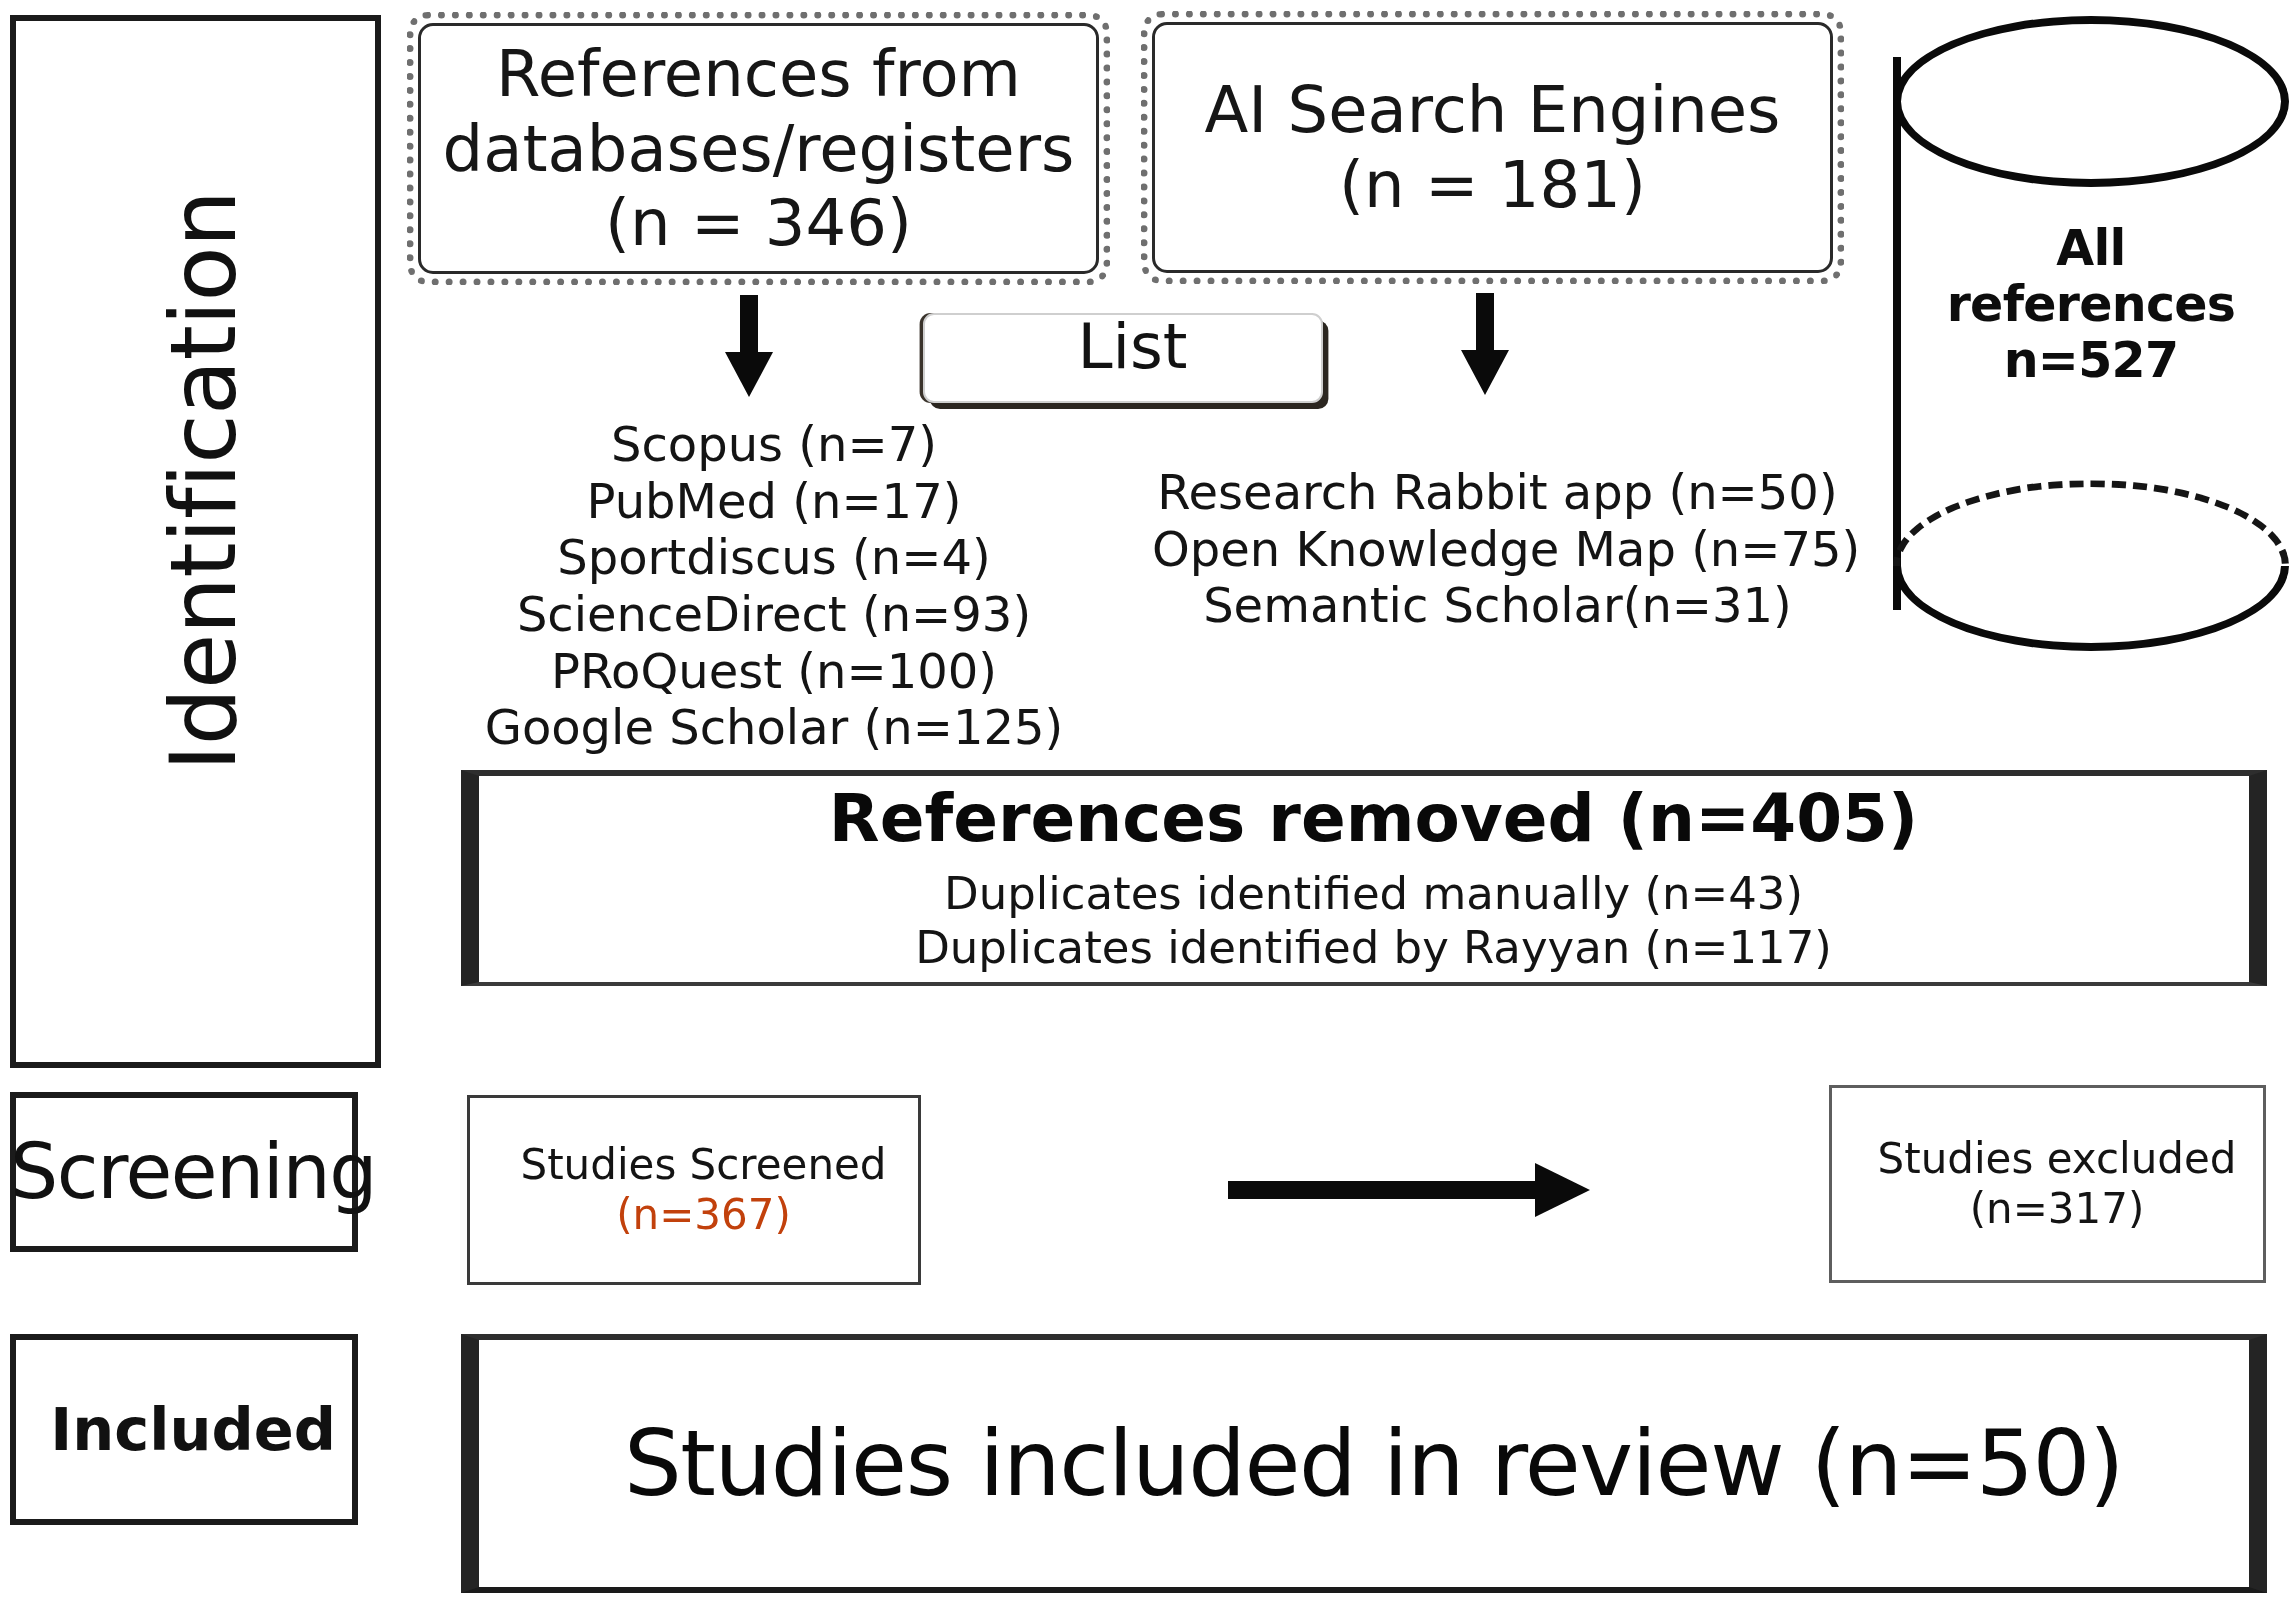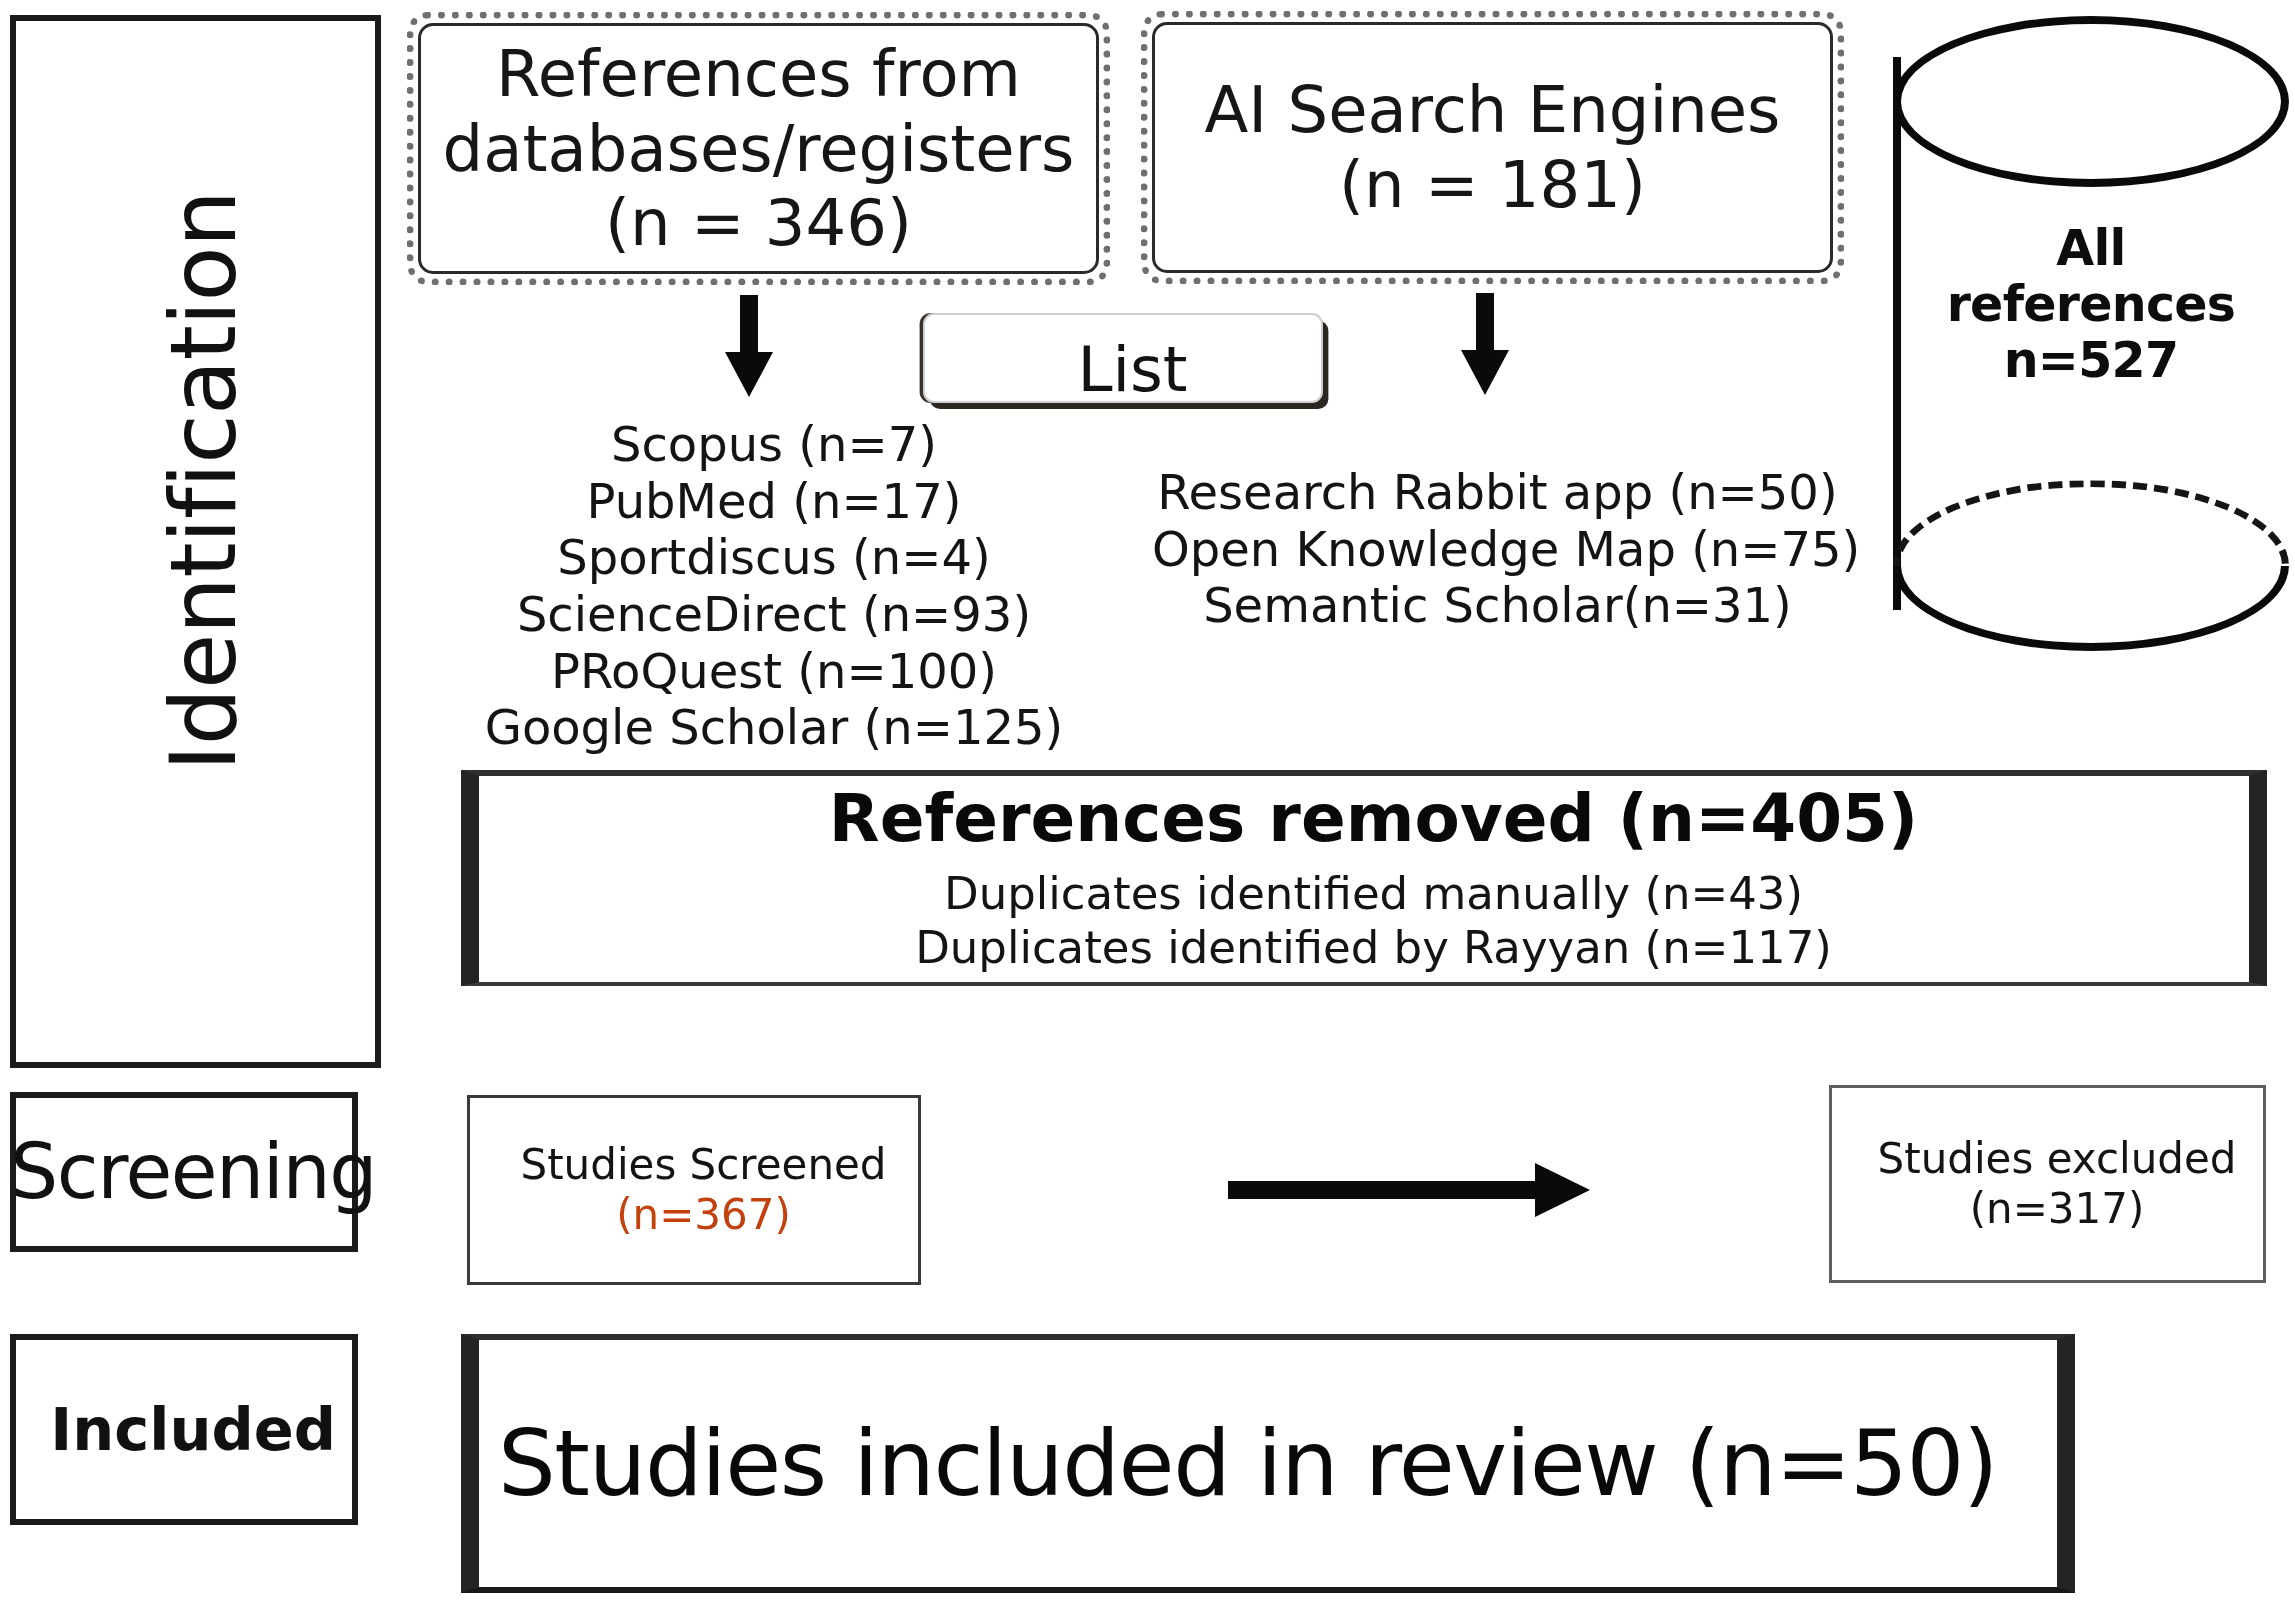--- a/index.html
+++ b/index.html
@@ -91,21 +91,21 @@
   }
   #box-databases { left: 407px; top: 12.3px; width: 703px; height: 273px; }
   #box-ai        { left: 1141px; top: 11px; width: 703px; height: 273px; }
 
   
   #box-list {
     left: 923px; top: 313px; width: 400px; height: 90px;
     background: #ffffff;
     border: 2.7px solid #cfcfcf;
     border-radius: 11px;
-    display: flex; align-items: flex-end; justify-content: center;
+    display: flex; align-items: flex-start; justify-content: center;
     box-shadow: 6.1px 6.8px 0 -0.7px #2b2620, -3.4px 0 0 0 #3a332b;
   }
   #box-list .label {
     font-size: 63px;
     color: #121212;
     line-height: 1;
   }
 
   
   .down-arrow { width: 48px; }
@@ -235,27 +235,27 @@
   #arrow-exclude .head {
     position: absolute; right: 0; top: 0;
     width: 0; height: 0;
     border-top: 27px solid transparent;
     border-bottom: 27px solid transparent;
     border-left: 55px solid #0a0a0a;
   }
 
   
   #box-included-final {
-    left: 461px; top: 1334px; width: 1614px; height: 259px;
+    left: 461px; top: 1334px; width: 1806px; height: 259px;
     background: #ffffff;
     border-top: 6.1px solid #2e2e2e;
     border-bottom: 6.1px solid #1a1a1a;
     border-left: 18px solid #242424;
     border-right: 18px solid #242424;
-    display: flex; align-items: center; 
+    display: flex; align-items: center; justify-content: center;
     text-align: center;
   }
   #box-included-final .txt {
     font-size: 91px;
     line-height: 1;
     color: #090909;
     white-space: nowrap;
     letter-spacing: -1.4px;
   }
 </style>

